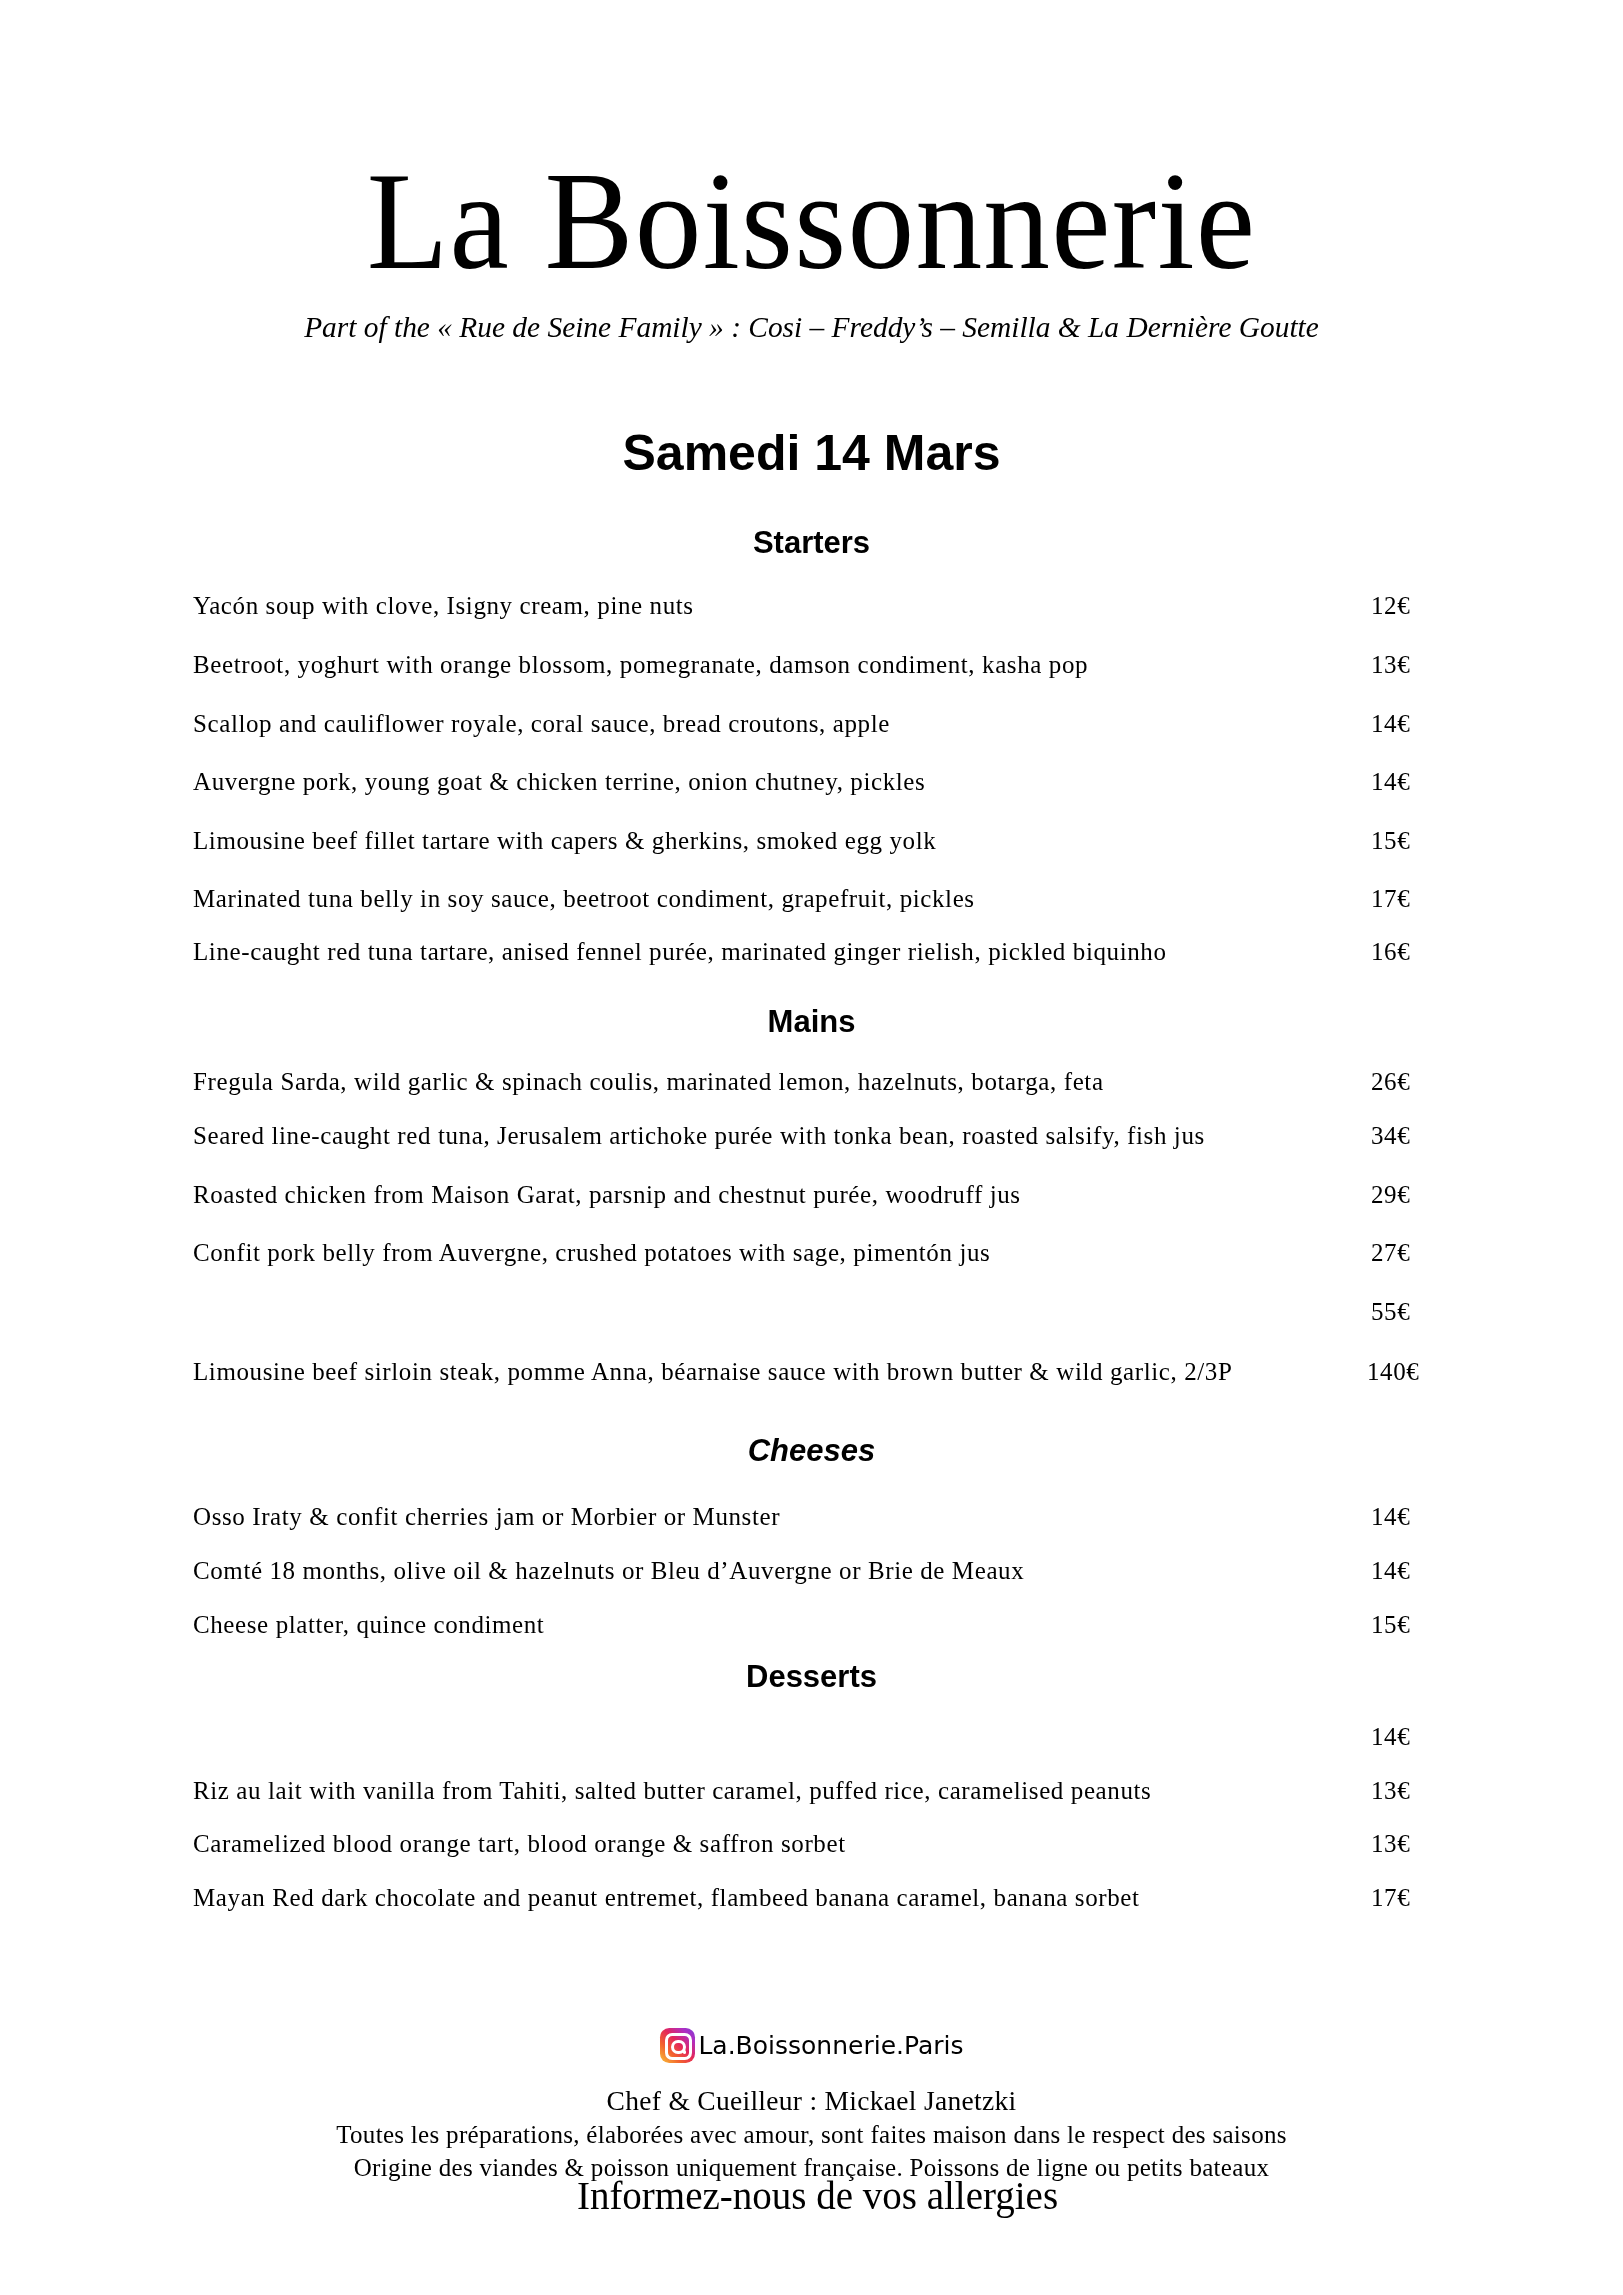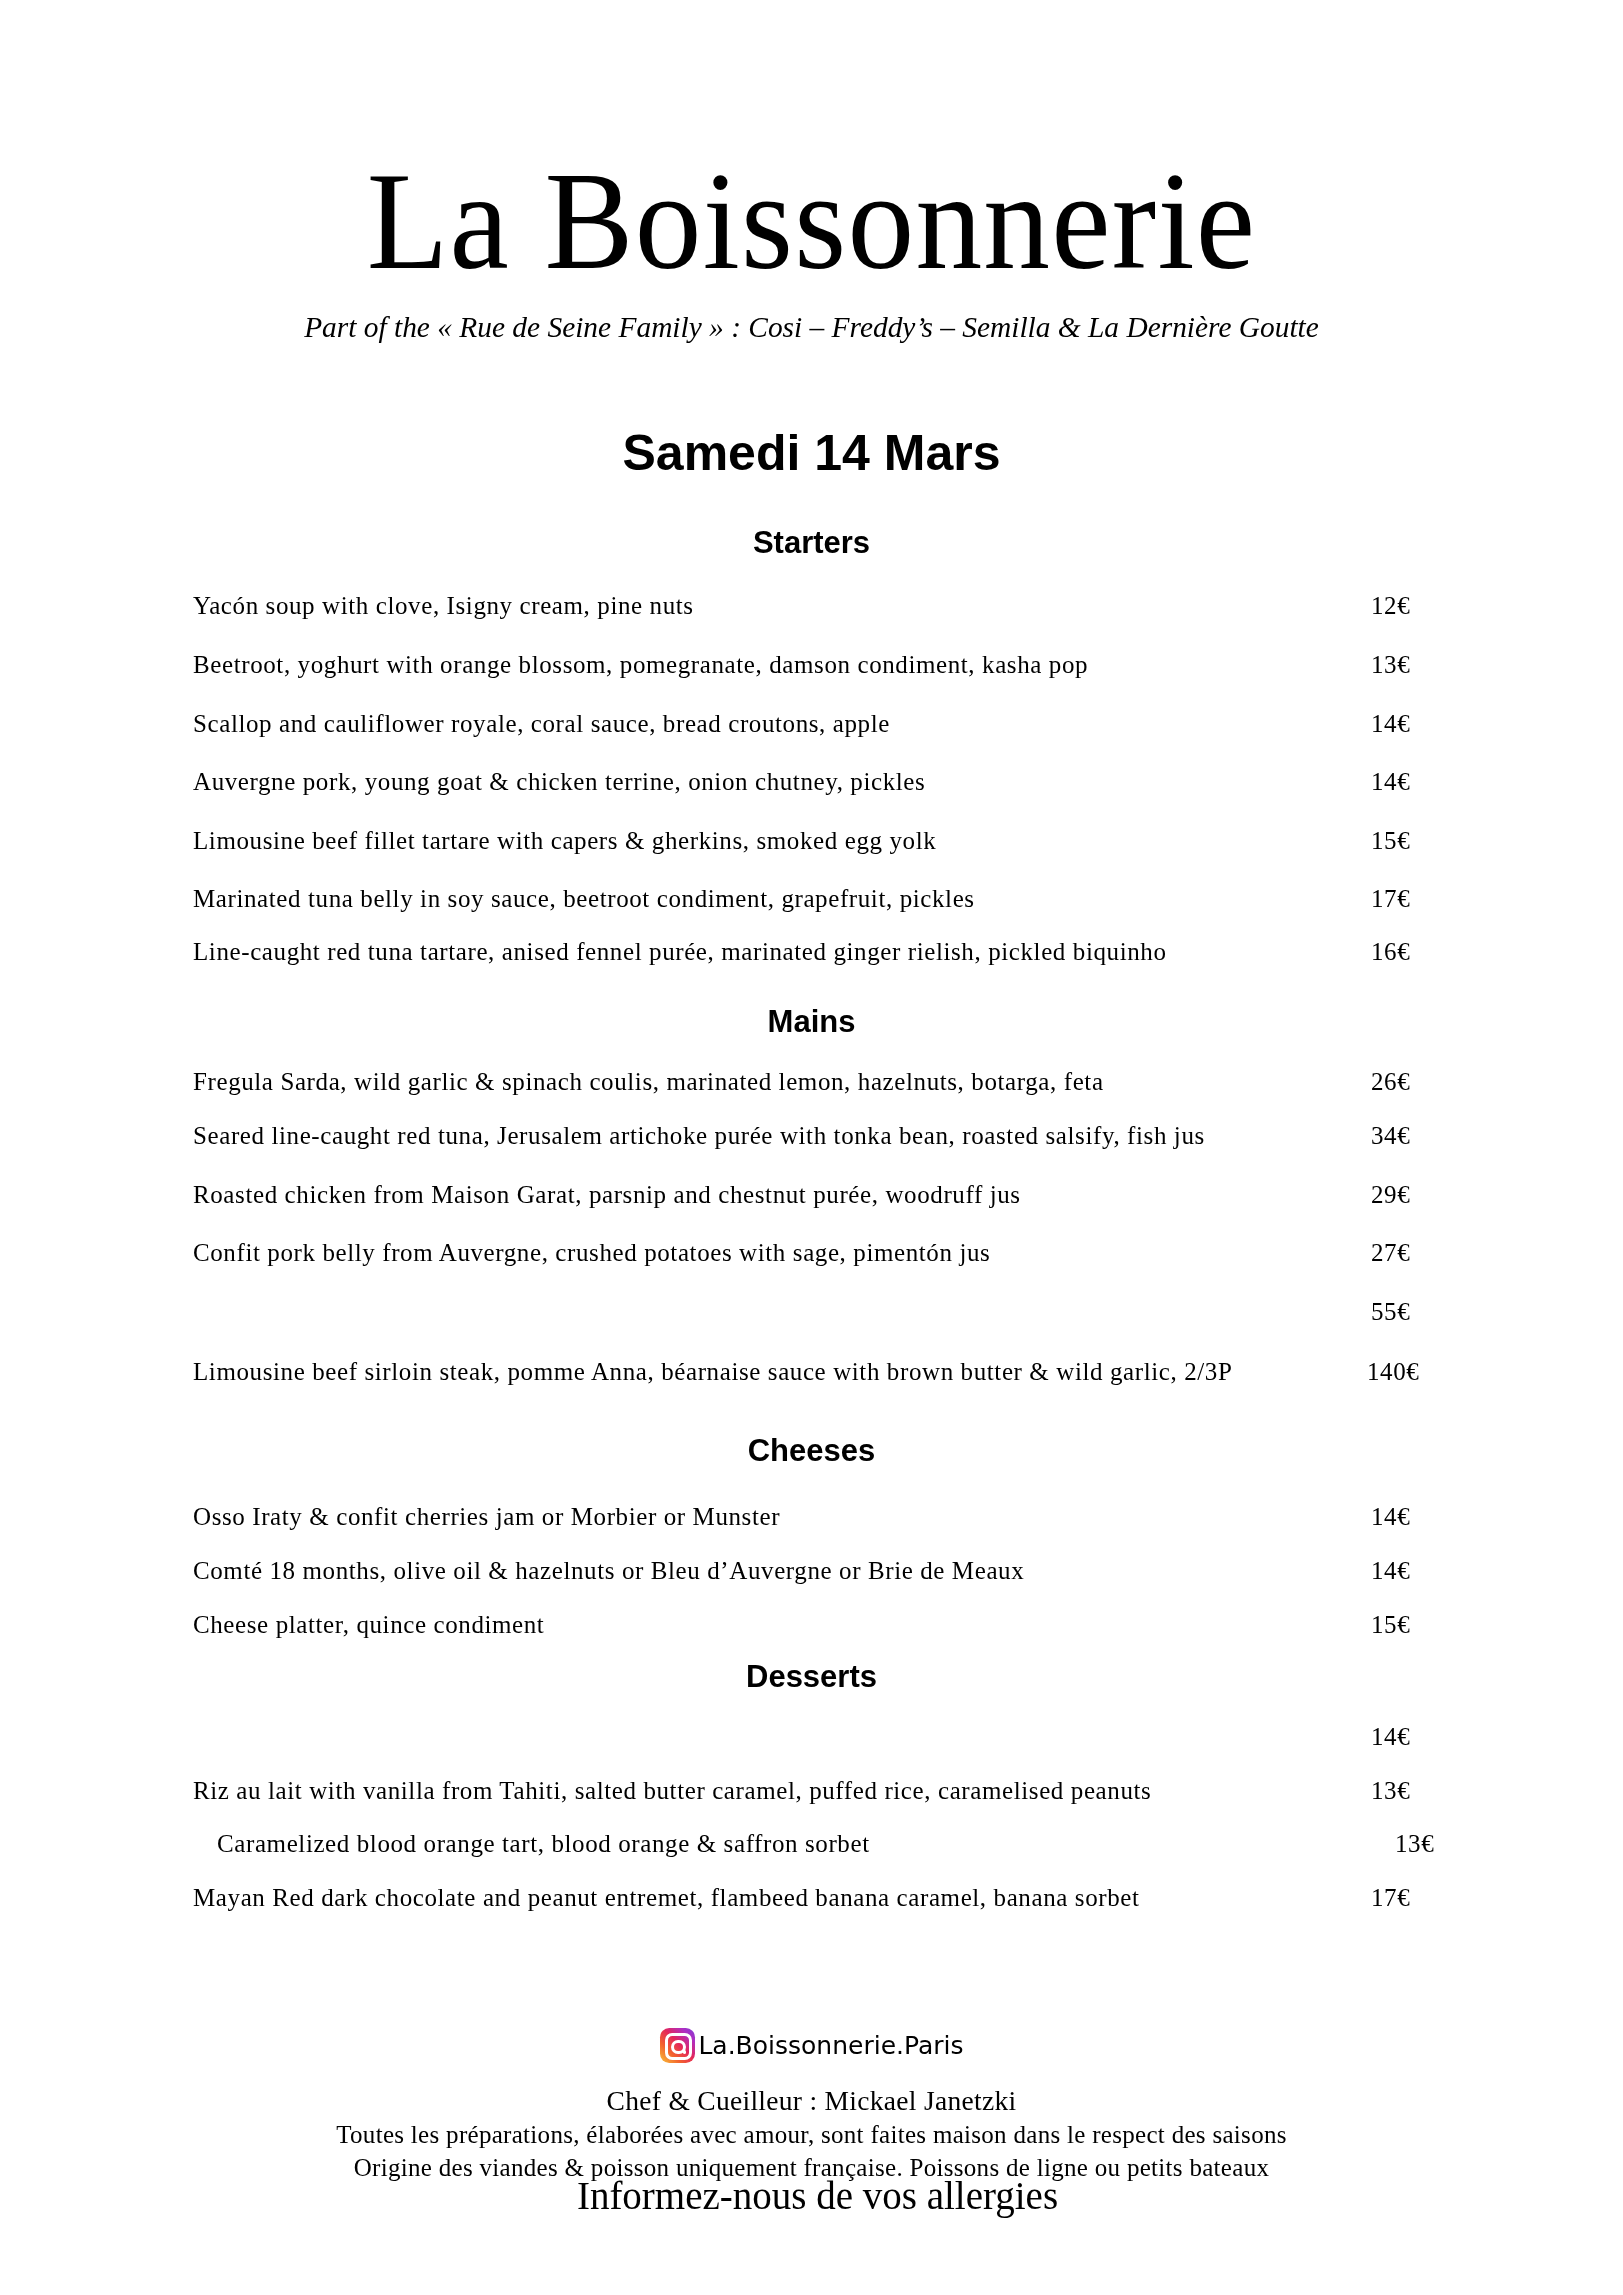--- a/index.html
+++ b/index.html
@@ -116,21 +116,21 @@
     <span class="price">27€</span>
   </div>
 <div class="row" style="top:1295px;">
     <span class="price">55€</span>
   </div>
 <div class="row" style="top:1355px;">
     <span class="name">Limousine beef sirloin steak, pomme Anna, béarnaise sauce with brown butter &amp; wild garlic, 2/3P</span>
     <span class="price" style="left:1174px;">140€</span>
   </div>
 
-<div class="abs center section-title" style="top:1431px;">Cheeses</div>
+<div class="abs center section-title" style="top:1431px;font-style:italic;">Cheeses</div>
 <div class="row" style="top:1500px;text-align:center;">
     <span class="name">Osso Iraty &amp; confit cherries jam or Morbier or Munster</span>
     <span class="price">14€</span>
   </div>
 <div class="row" style="top:1554px;">
     <span class="name">Comté 18 months, olive oil &amp; hazelnuts or Bleu d’Auvergne or Brie de Meaux</span>
     <span class="price">14€</span>
   </div>
 <div class="row" style="top:1608px;">
     <span class="name">Cheese platter, quince condiment</span>
@@ -138,21 +138,21 @@
   </div>
 
 <div class="abs center section-title" style="top:1657px;">Desserts</div>
 <div class="row" style="top:1720px;">
     <span class="price">14€</span>
   </div>
 <div class="row" style="top:1774px;">
     <span class="name">Riz au lait with vanilla from Tahiti, salted butter caramel, puffed rice, caramelised peanuts</span>
     <span class="price">13€</span>
   </div>
-<div class="row" style="top:1827px;margin-left:24px;">
+<div class="row" style="top:1827px;">
     <span class="name">Caramelized blood orange tart, blood orange &amp; saffron sorbet</span>
     <span class="price">13€</span>
   </div>
 <div class="row" style="top:1881px;">
     <span class="name">Mayan Red dark chocolate and peanut entremet, flambeed banana caramel, banana sorbet</span>
     <span class="price">17€</span>
   </div>
 
 <div id="insta-line" class="abs center">
   <span id="insta-icon">

